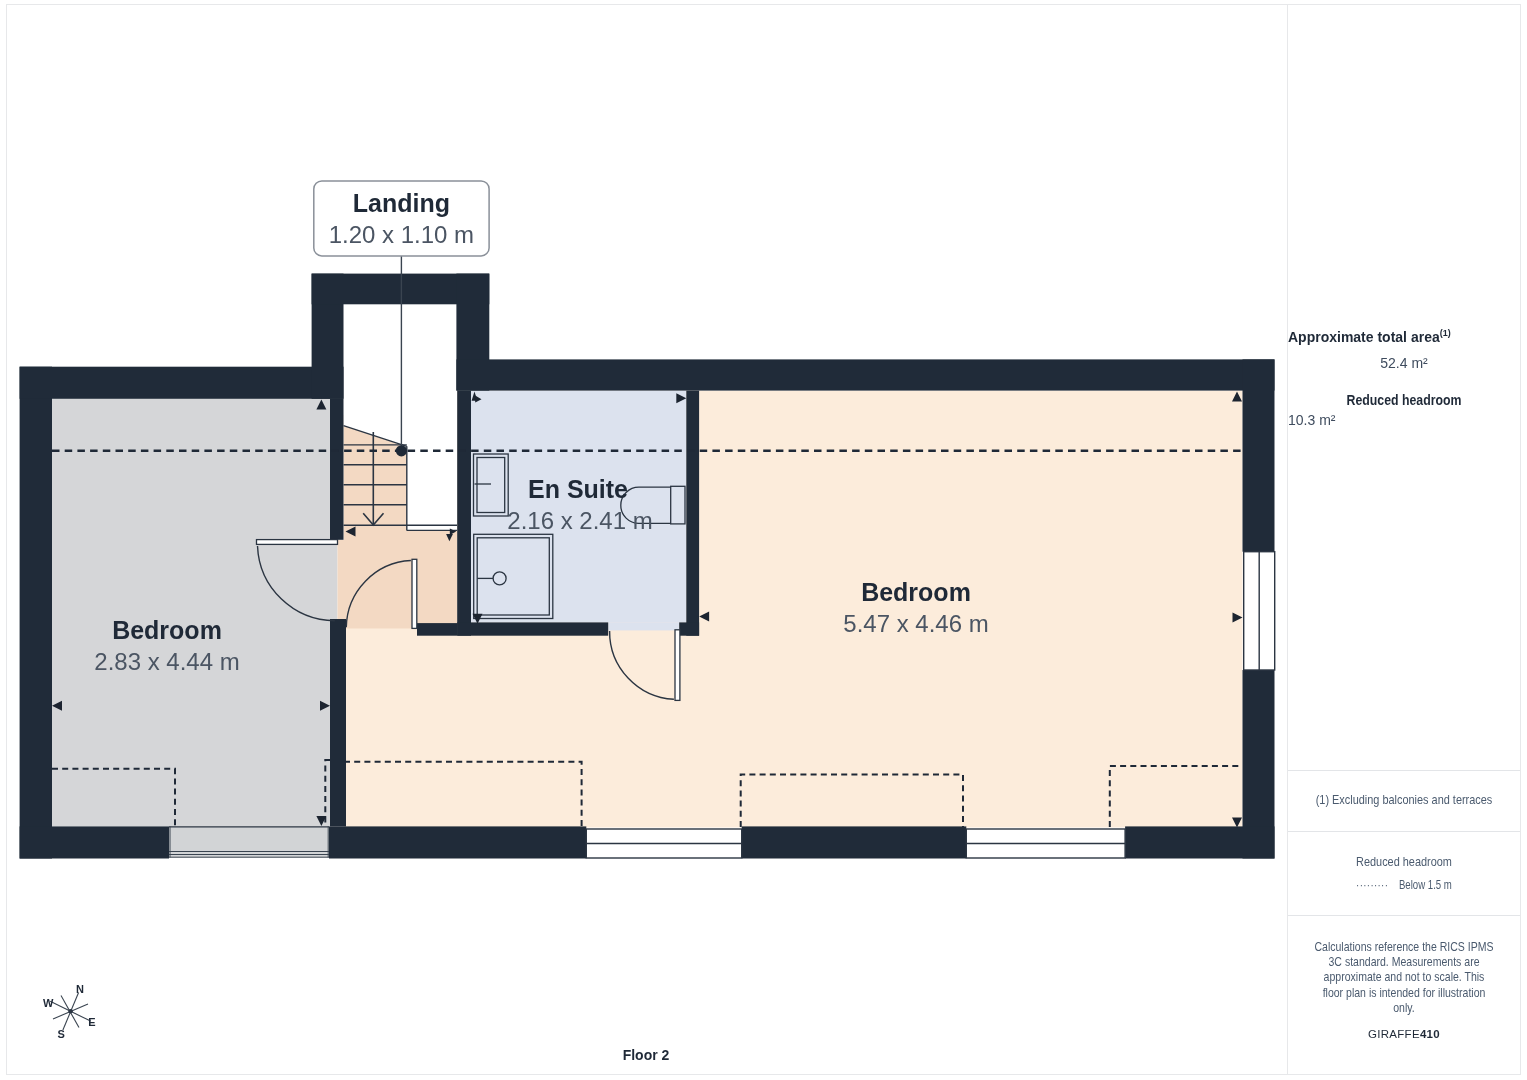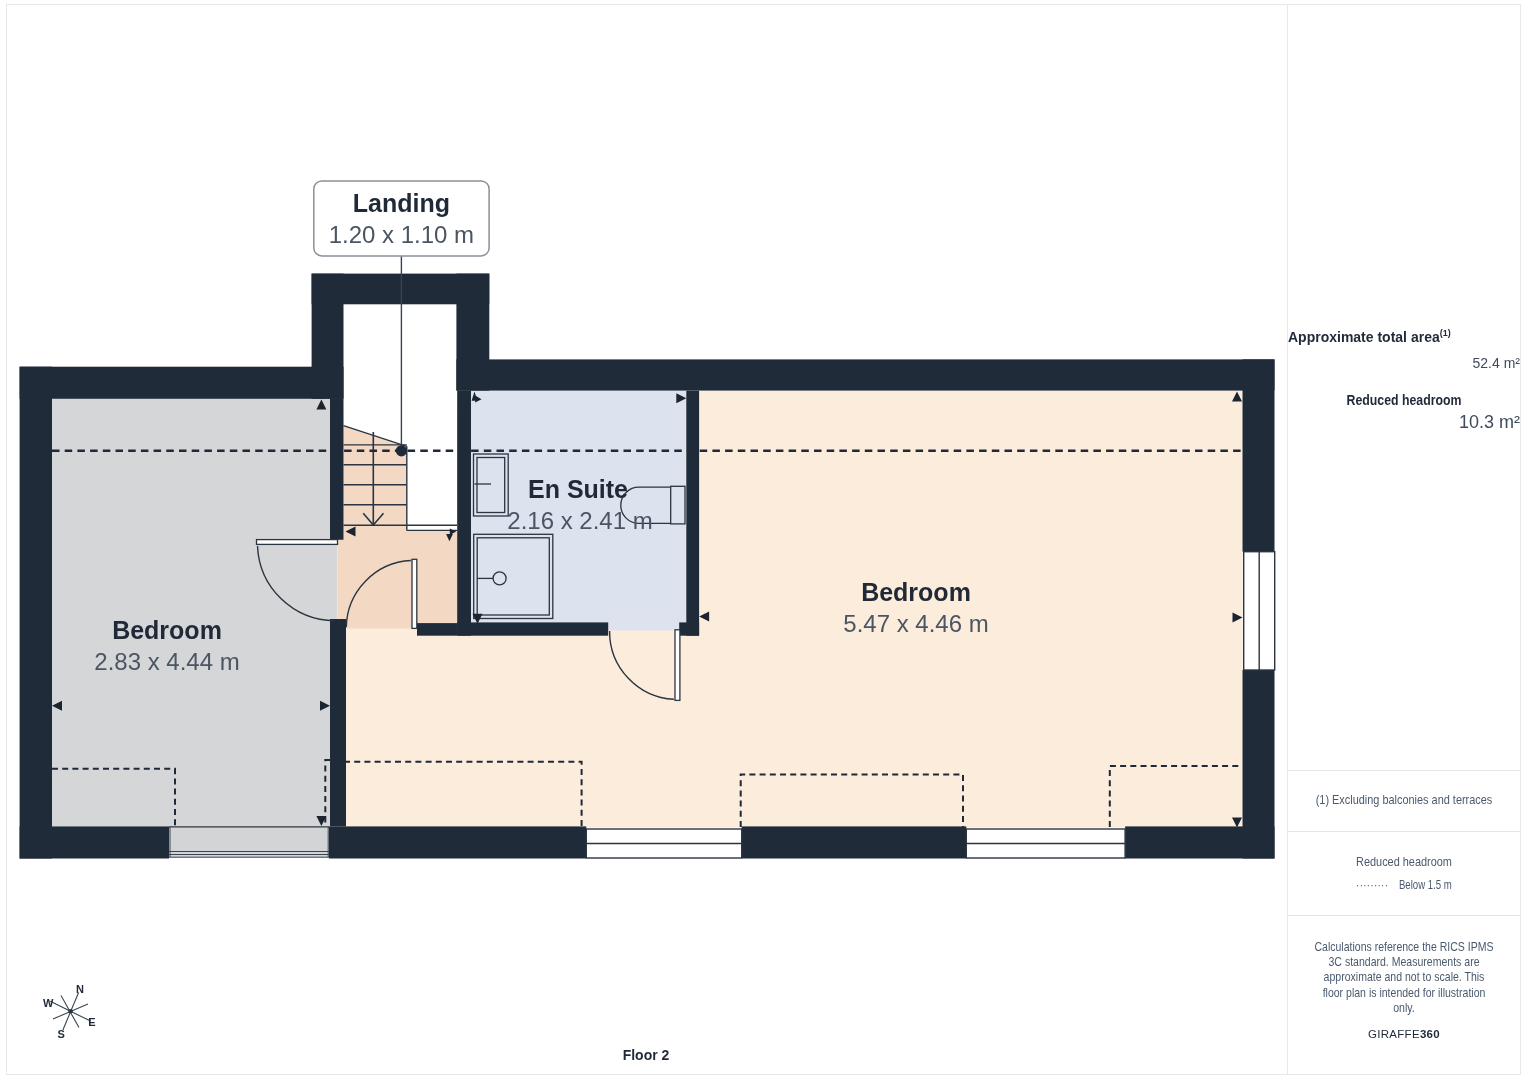--- a/index.html
+++ b/index.html
@@ -221,35 +221,35 @@
     <text x="48.3" y="1007.3">W</text>
     <text x="92" y="1025.7">E</text>
     <text x="61.1" y="1038.4">S</text>
   </g>
 
   <text x="646" y="1060" font-size="14" font-weight="bold" fill="#1f2937" text-anchor="middle">Floor 2</text>
 </svg>
 
 <div class="abs" style="left:1288px;top:328px;width:232px;text-align:left;font-size:14px;font-weight:bold;color:#1f2937;">Approximate total area<span style="font-size:9px;vertical-align:6px;">(1)</span></div>
 
-<div class="abs" style="left:1288px;top:355px;width:232px;text-align:right;font-size:14px;color:#3f4c5e;">52.4 m²</div>
+<div class="abs" style="left:1288px;top:355px;width:232px;text-align:center;font-size:14px;color:#3f4c5e;">52.4 m²</div>
 
 <div class="abs" style="left:1288px;top:392px;width:232px;text-align:center;font-size:14px;font-weight:bold;color:#1f2937;transform:scaleX(0.88);">Reduced headroom</div>
 
-<div class="abs" style="left:1288px;top:412px;width:232px;text-align:right;font-size:18px;color:#3f4c5e;">10.3 m²</div>
+<div class="abs" style="left:1288px;top:412px;width:232px;text-align:left;font-size:14px;color:#3f4c5e;">10.3 m²</div>
 
 <div class="abs" style="left:1288px;top:770px;width:232px;height:1px;background:#e3e5e8;"></div>
 
 <div class="abs" style="left:1288px;top:792px;width:232px;text-align:center;font-size:13px;color:#4a5a6e;transform:scaleX(0.84);">(1) Excluding balconies and terraces</div>
 
 <div class="abs" style="left:1288px;top:831px;width:232px;height:1px;background:#e3e5e8;"></div>
 
 <div class="abs" style="left:1288px;top:854px;width:232px;text-align:center;font-size:13px;color:#4a5a6e;transform:scaleX(0.84);">Reduced headroom</div>
 
 <div class="abs" style="left:1288px;top:877px;width:232px;text-align:center;font-size:13px;color:#4a5a6e;transform:scaleX(0.74);"><span style="letter-spacing:0.5px;">·········</span>&nbsp;&nbsp;&nbsp;&nbsp;Below 1.5 m</div>
 
 <div class="abs" style="left:1288px;top:915px;width:232px;height:1px;background:#e3e5e8;"></div>
 
 <div class="abs" style="left:1288px;top:939px;width:232px;text-align:center;font-size:13px;line-height:15.2px;color:#4a5a6e;transform:scaleX(0.81);">Calculations reference the RICS IPMS<br>3C standard. Measurements are<br>approximate and not to scale. This<br>floor plan is intended for illustration<br>only.</div>
 
-<div class="abs" style="left:1288px;top:1028px;width:232px;text-align:center;font-size:11.5px;color:#1f2937;letter-spacing:0.3px;">GIRAFFE<b>360</b></div>
+<div class="abs" style="left:1288px;top:1028px;width:232px;text-align:center;font-size:11.5px;color:#1f2937;letter-spacing:0.3px;">GIRAFFE<b>410</b></div>
 
 </div>
 
 </body></html>

